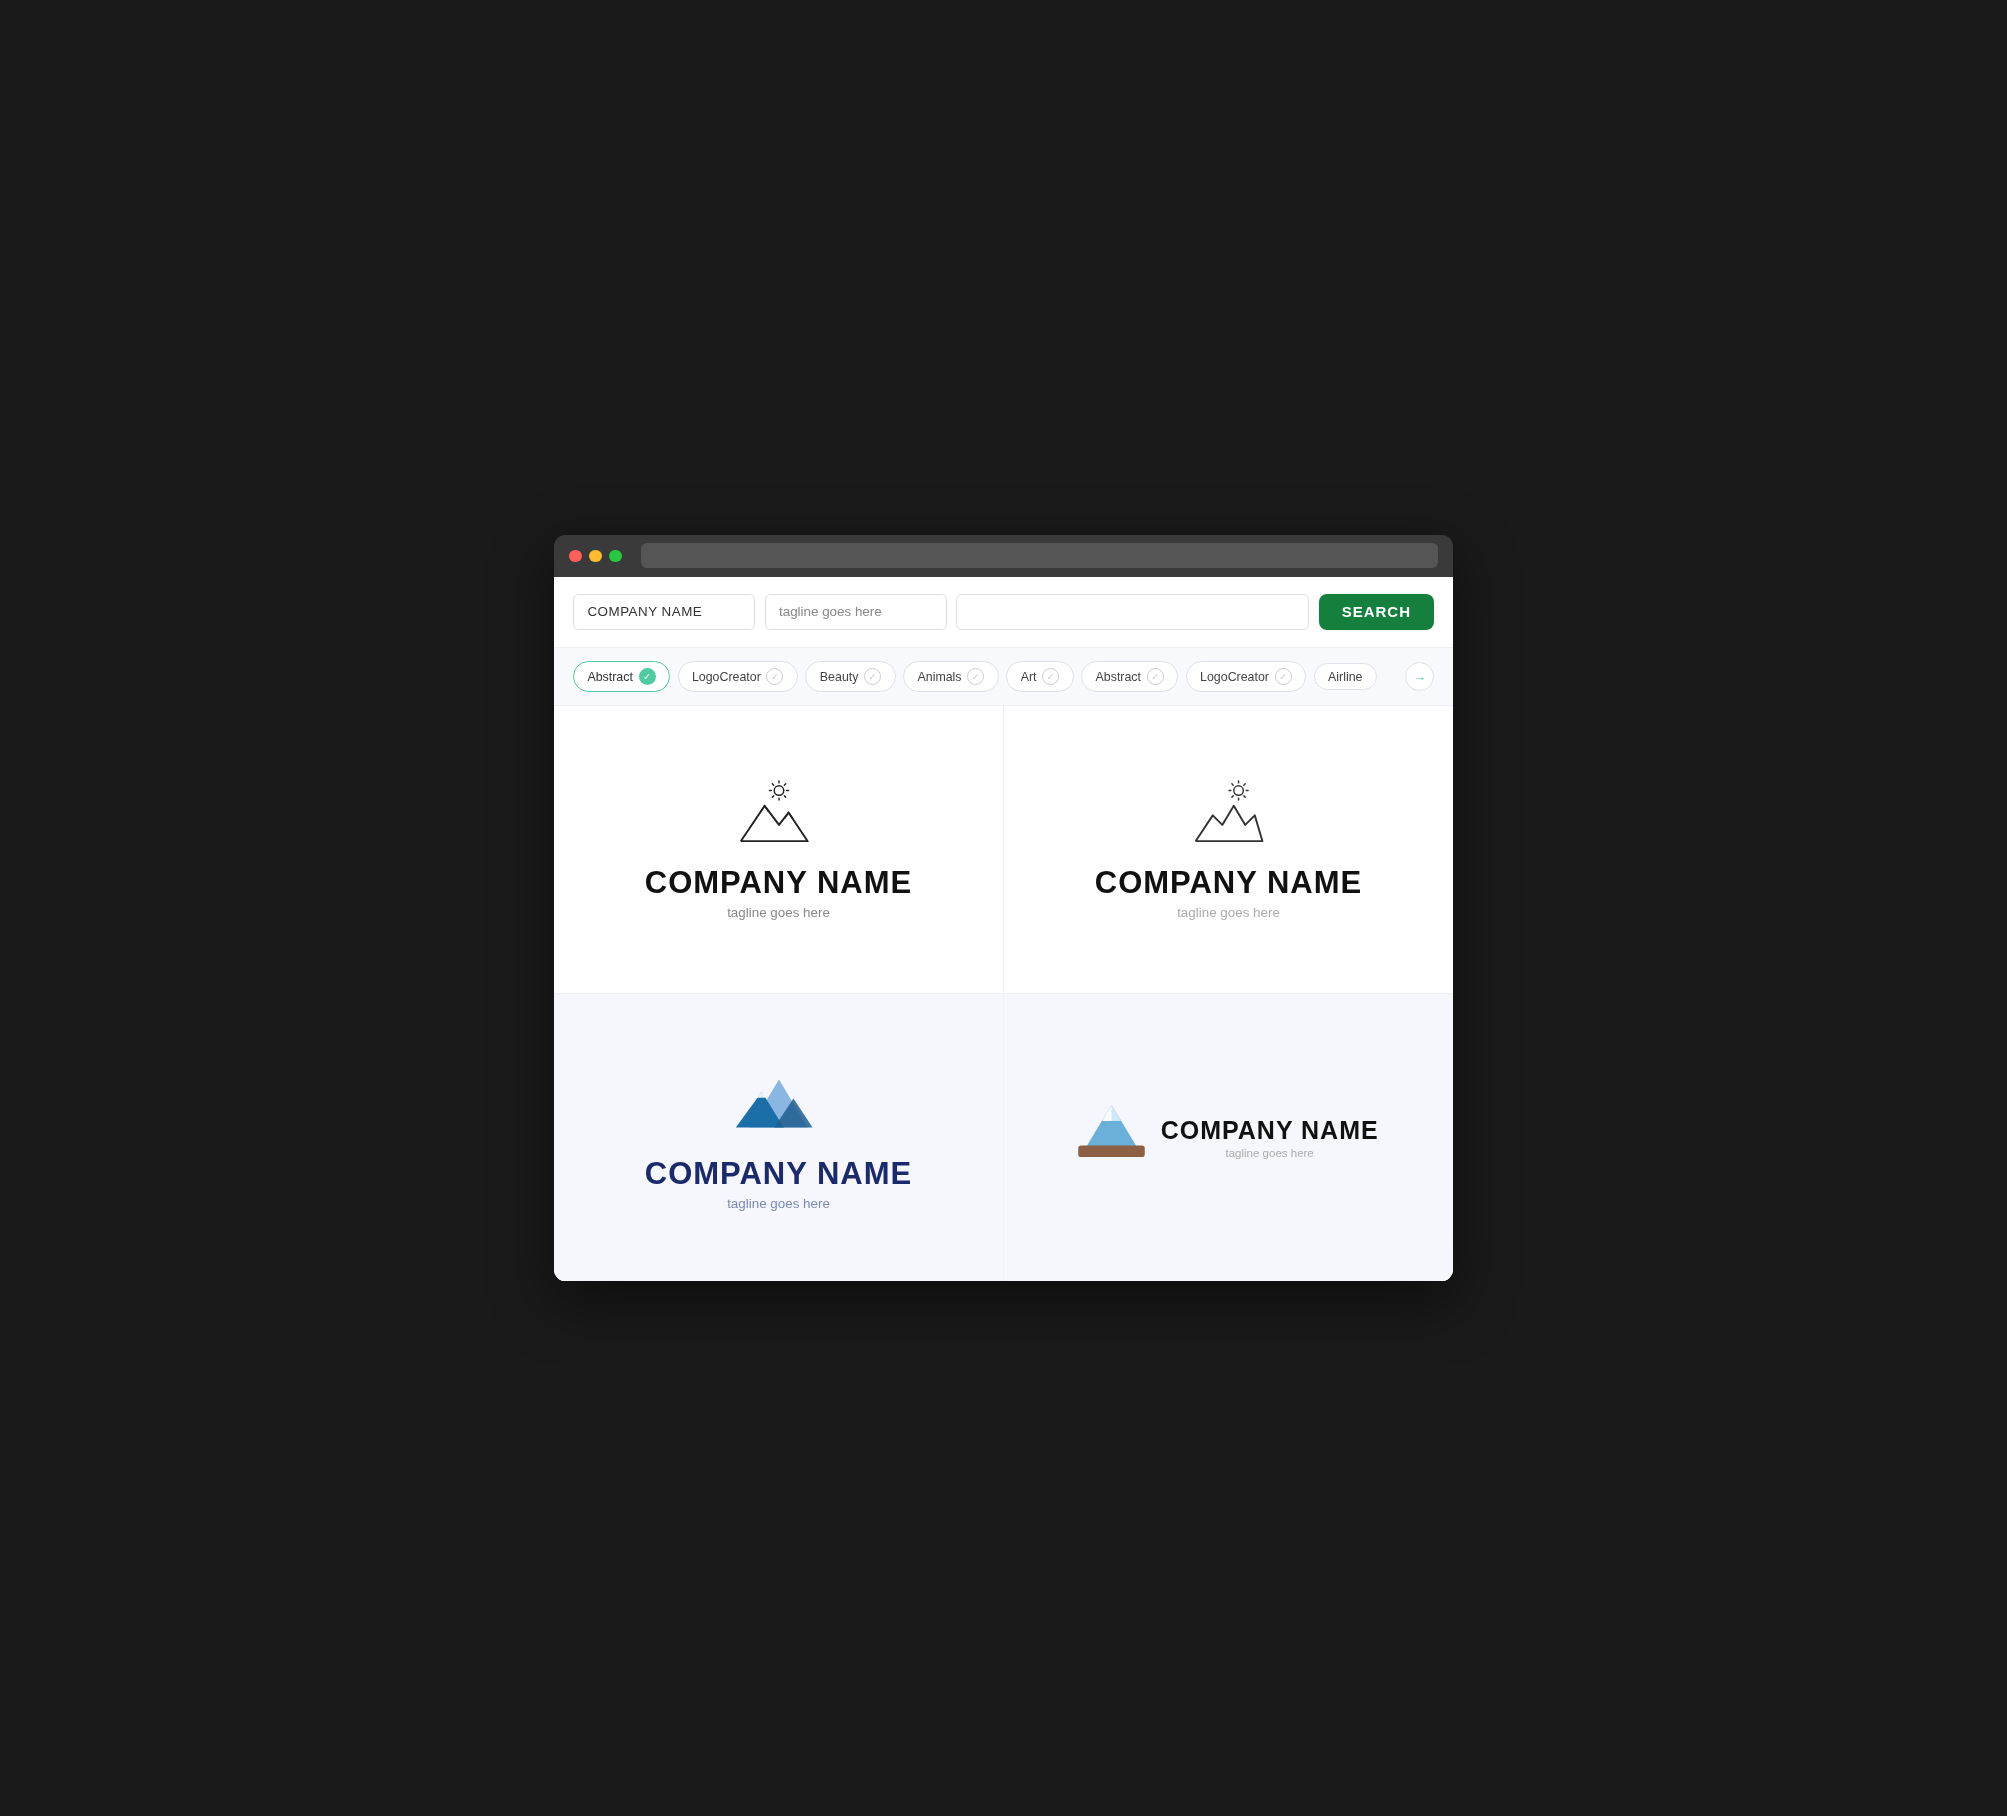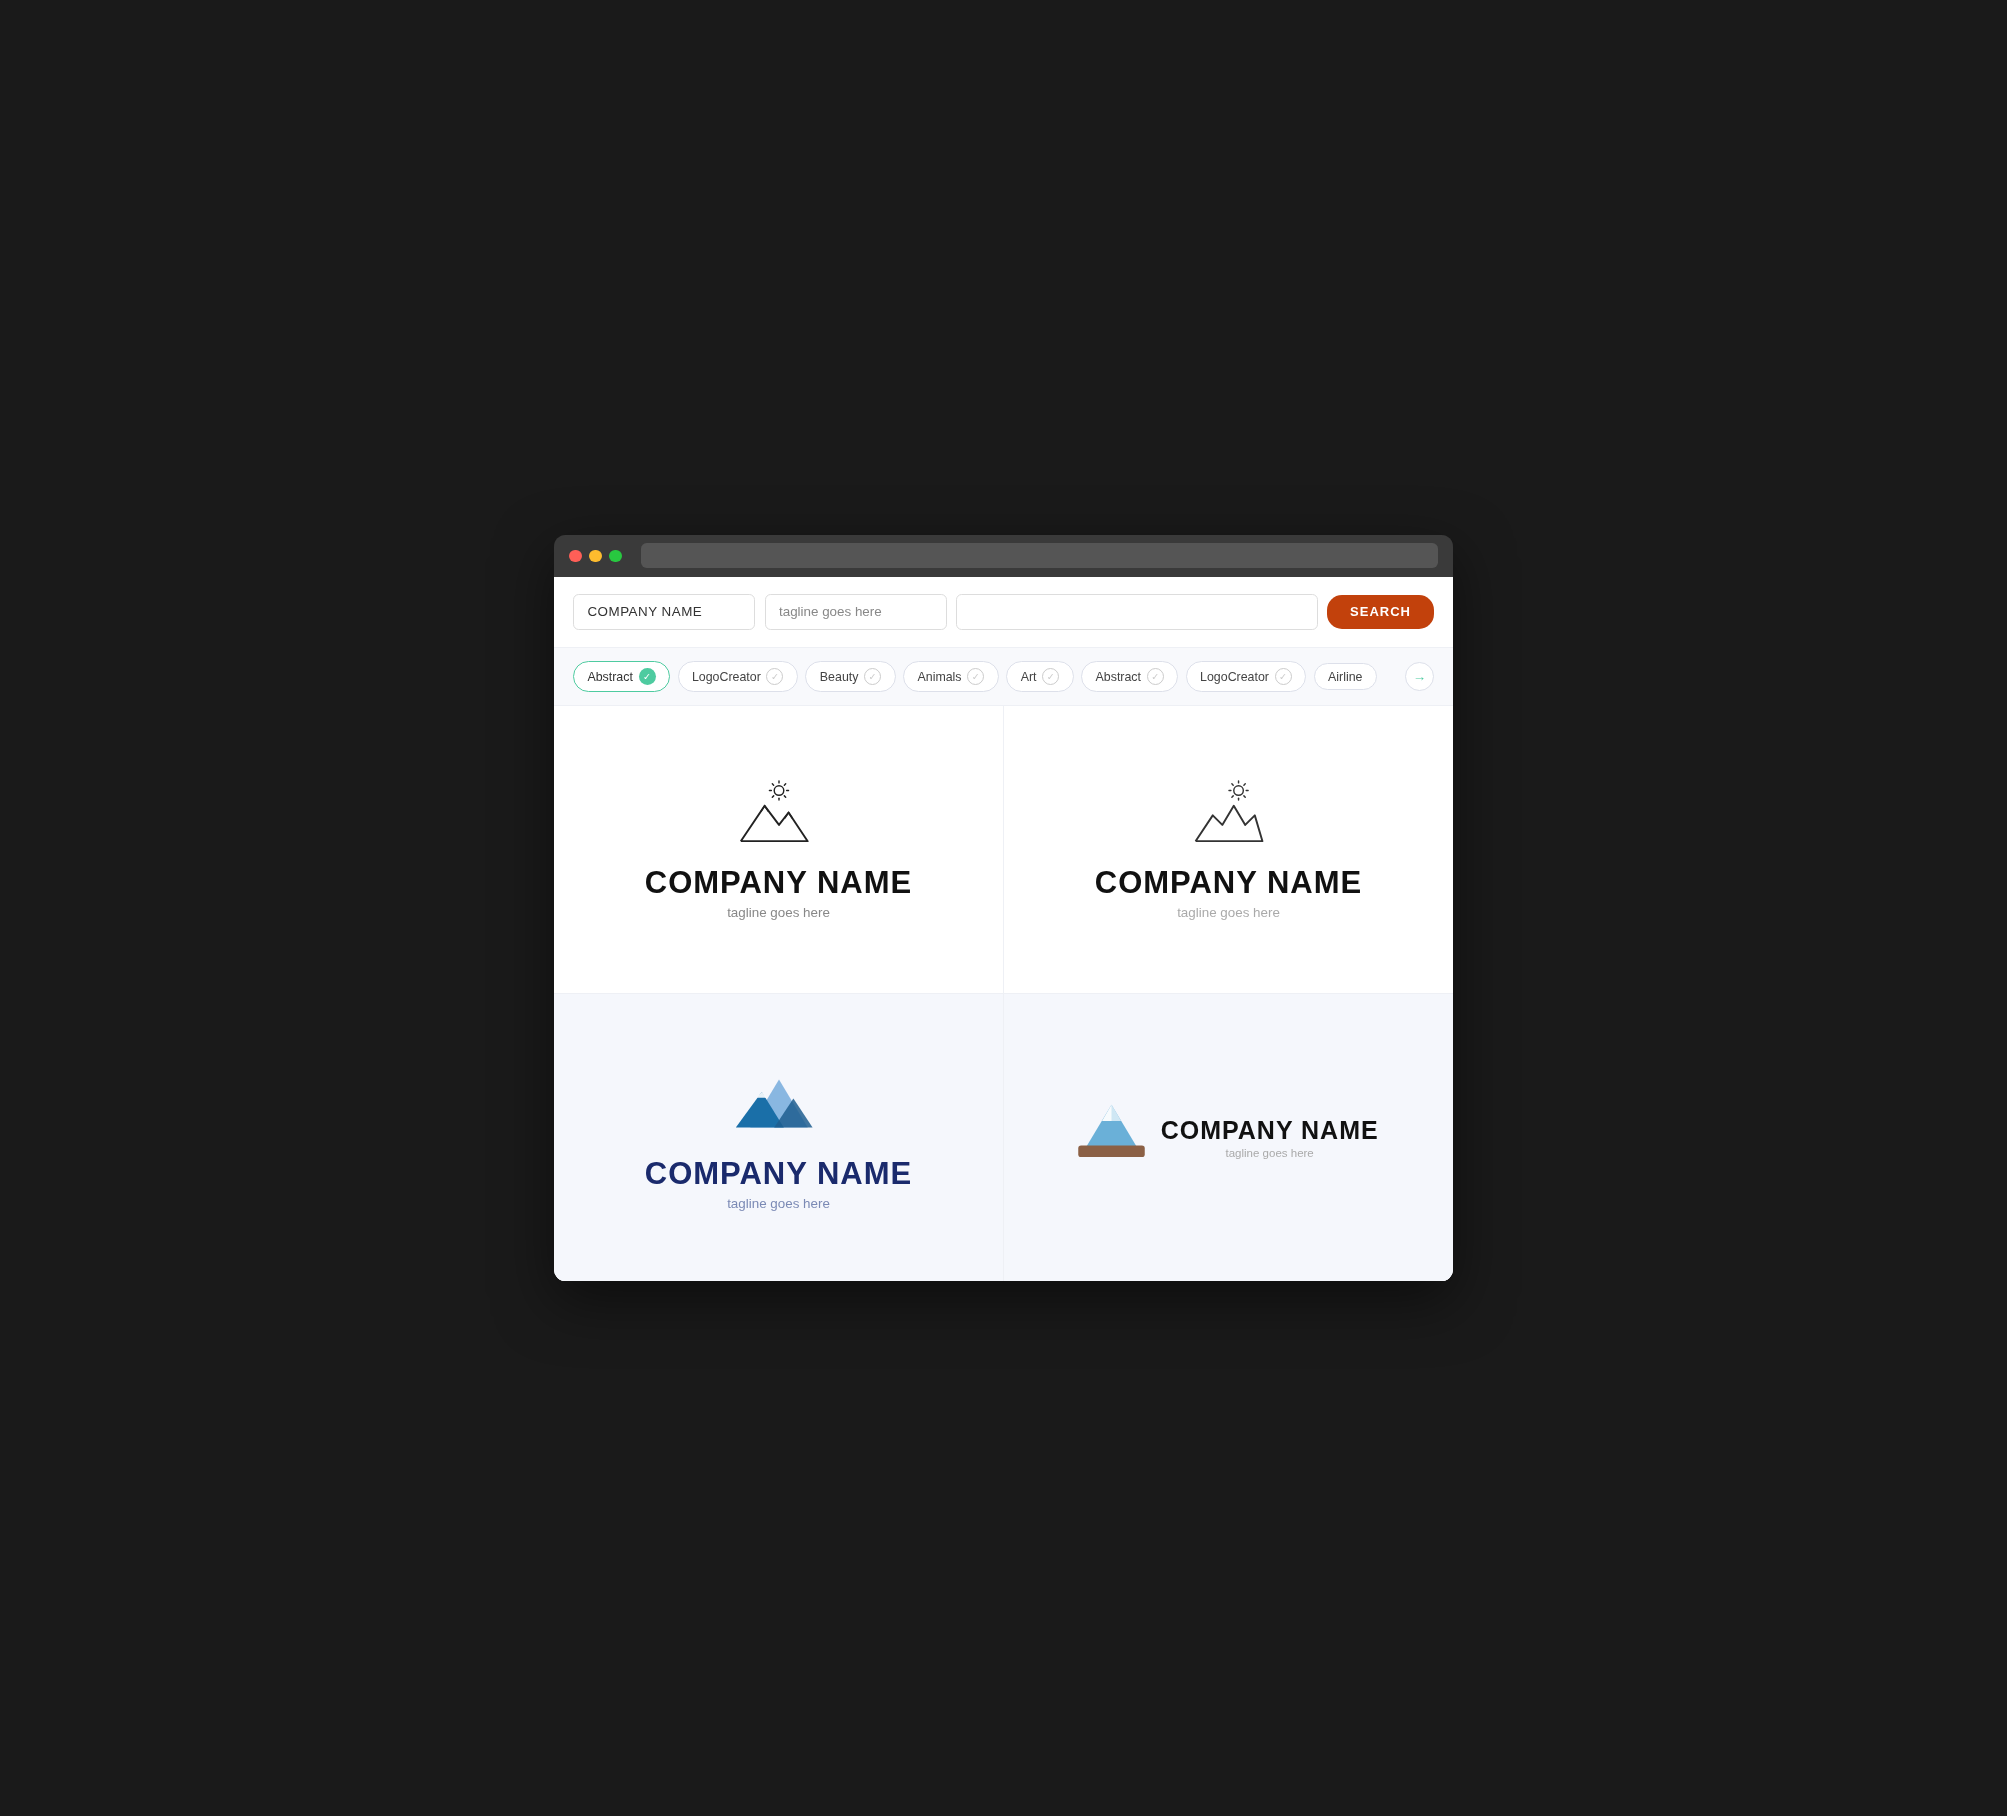--- a/index.html
+++ b/index.html
@@ -90,26 +90,26 @@
     .search-input.tagline {
       width: 182px;
       color: #888;
     }
 
     .search-input.extra {
       flex: 1;
     }
 
     .search-button {
-      background: #c2410c;
+      background: #15803d;
       color: #fff;
       border: none;
-      border-radius: 15px;
+      border-radius: 8px;
       padding: 9.6px 23px;
-      font-size: 13px;
+      font-size: 15px;
       font-weight: 700;
       letter-spacing: 1px;
       cursor: pointer;
     }
 
     .categories-bar {
       display: flex;
       align-items: center;
       padding: 13.4px 19px;
       gap: 7.6px;

